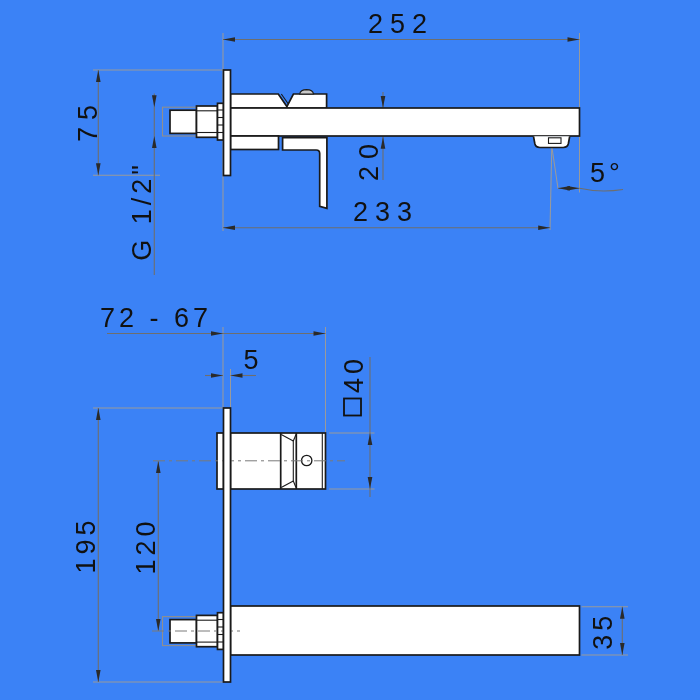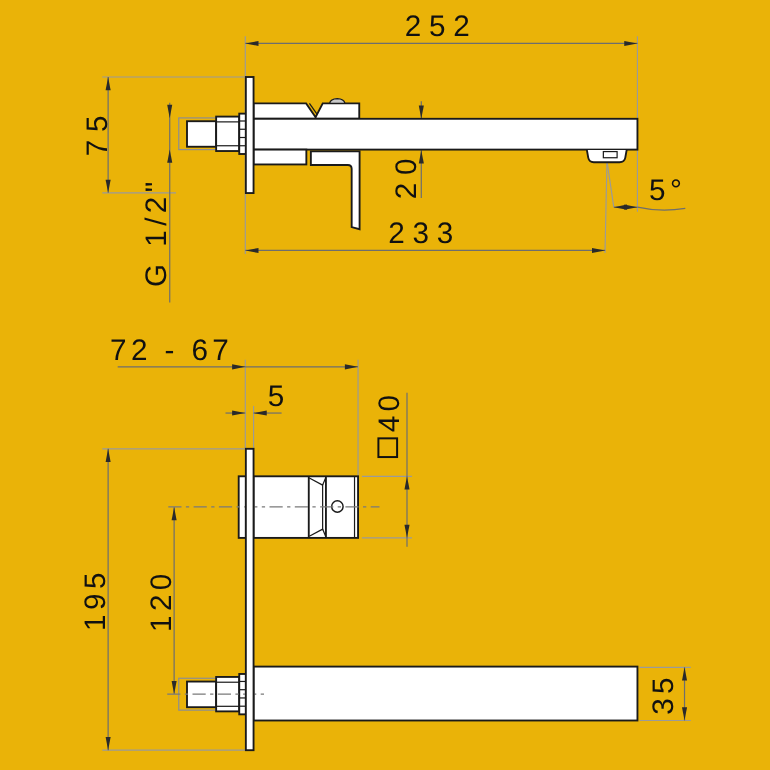--- a/index.html
+++ b/index.html
@@ -1,16 +1,16 @@
 <!DOCTYPE html>
 <html><head>
 <meta charset="utf-8">
 <style>
   html,body{margin:0;padding:0;background:#ffffff;}
-  .stage{position:relative;width:700px;height:700px;background:#eab308;overflow:hidden;}
+  .stage{position:relative;width:700px;height:700px;background:#3b82f6;overflow:hidden;}
   svg{position:absolute;left:0;top:0;}
   text{font-family:"Liberation Sans","DejaVu Sans",sans-serif;fill:#111;}
   .dimtxt{font-size:27px;letter-spacing:7px;}
   .dimtxt-sm{font-size:27px;letter-spacing:4px;}
   .obj{fill:#ffffff;stroke:#1a1a1a;stroke-width:1.7;stroke-linejoin:miter;}
   .obj-thin{fill:none;stroke:#1a1a1a;stroke-width:1.1;}
   .gray-thin{fill:none;stroke:#8f8f8f;stroke-width:1.1;}
   .dim{stroke:#6e6e6e;stroke-width:1.1;fill:none;}
   .ext{stroke:#9a9a9a;stroke-width:1.05;fill:none;}
   .cl{stroke:#7a7a7a;stroke-width:1;fill:none;stroke-dasharray:12 4 3 4;}

